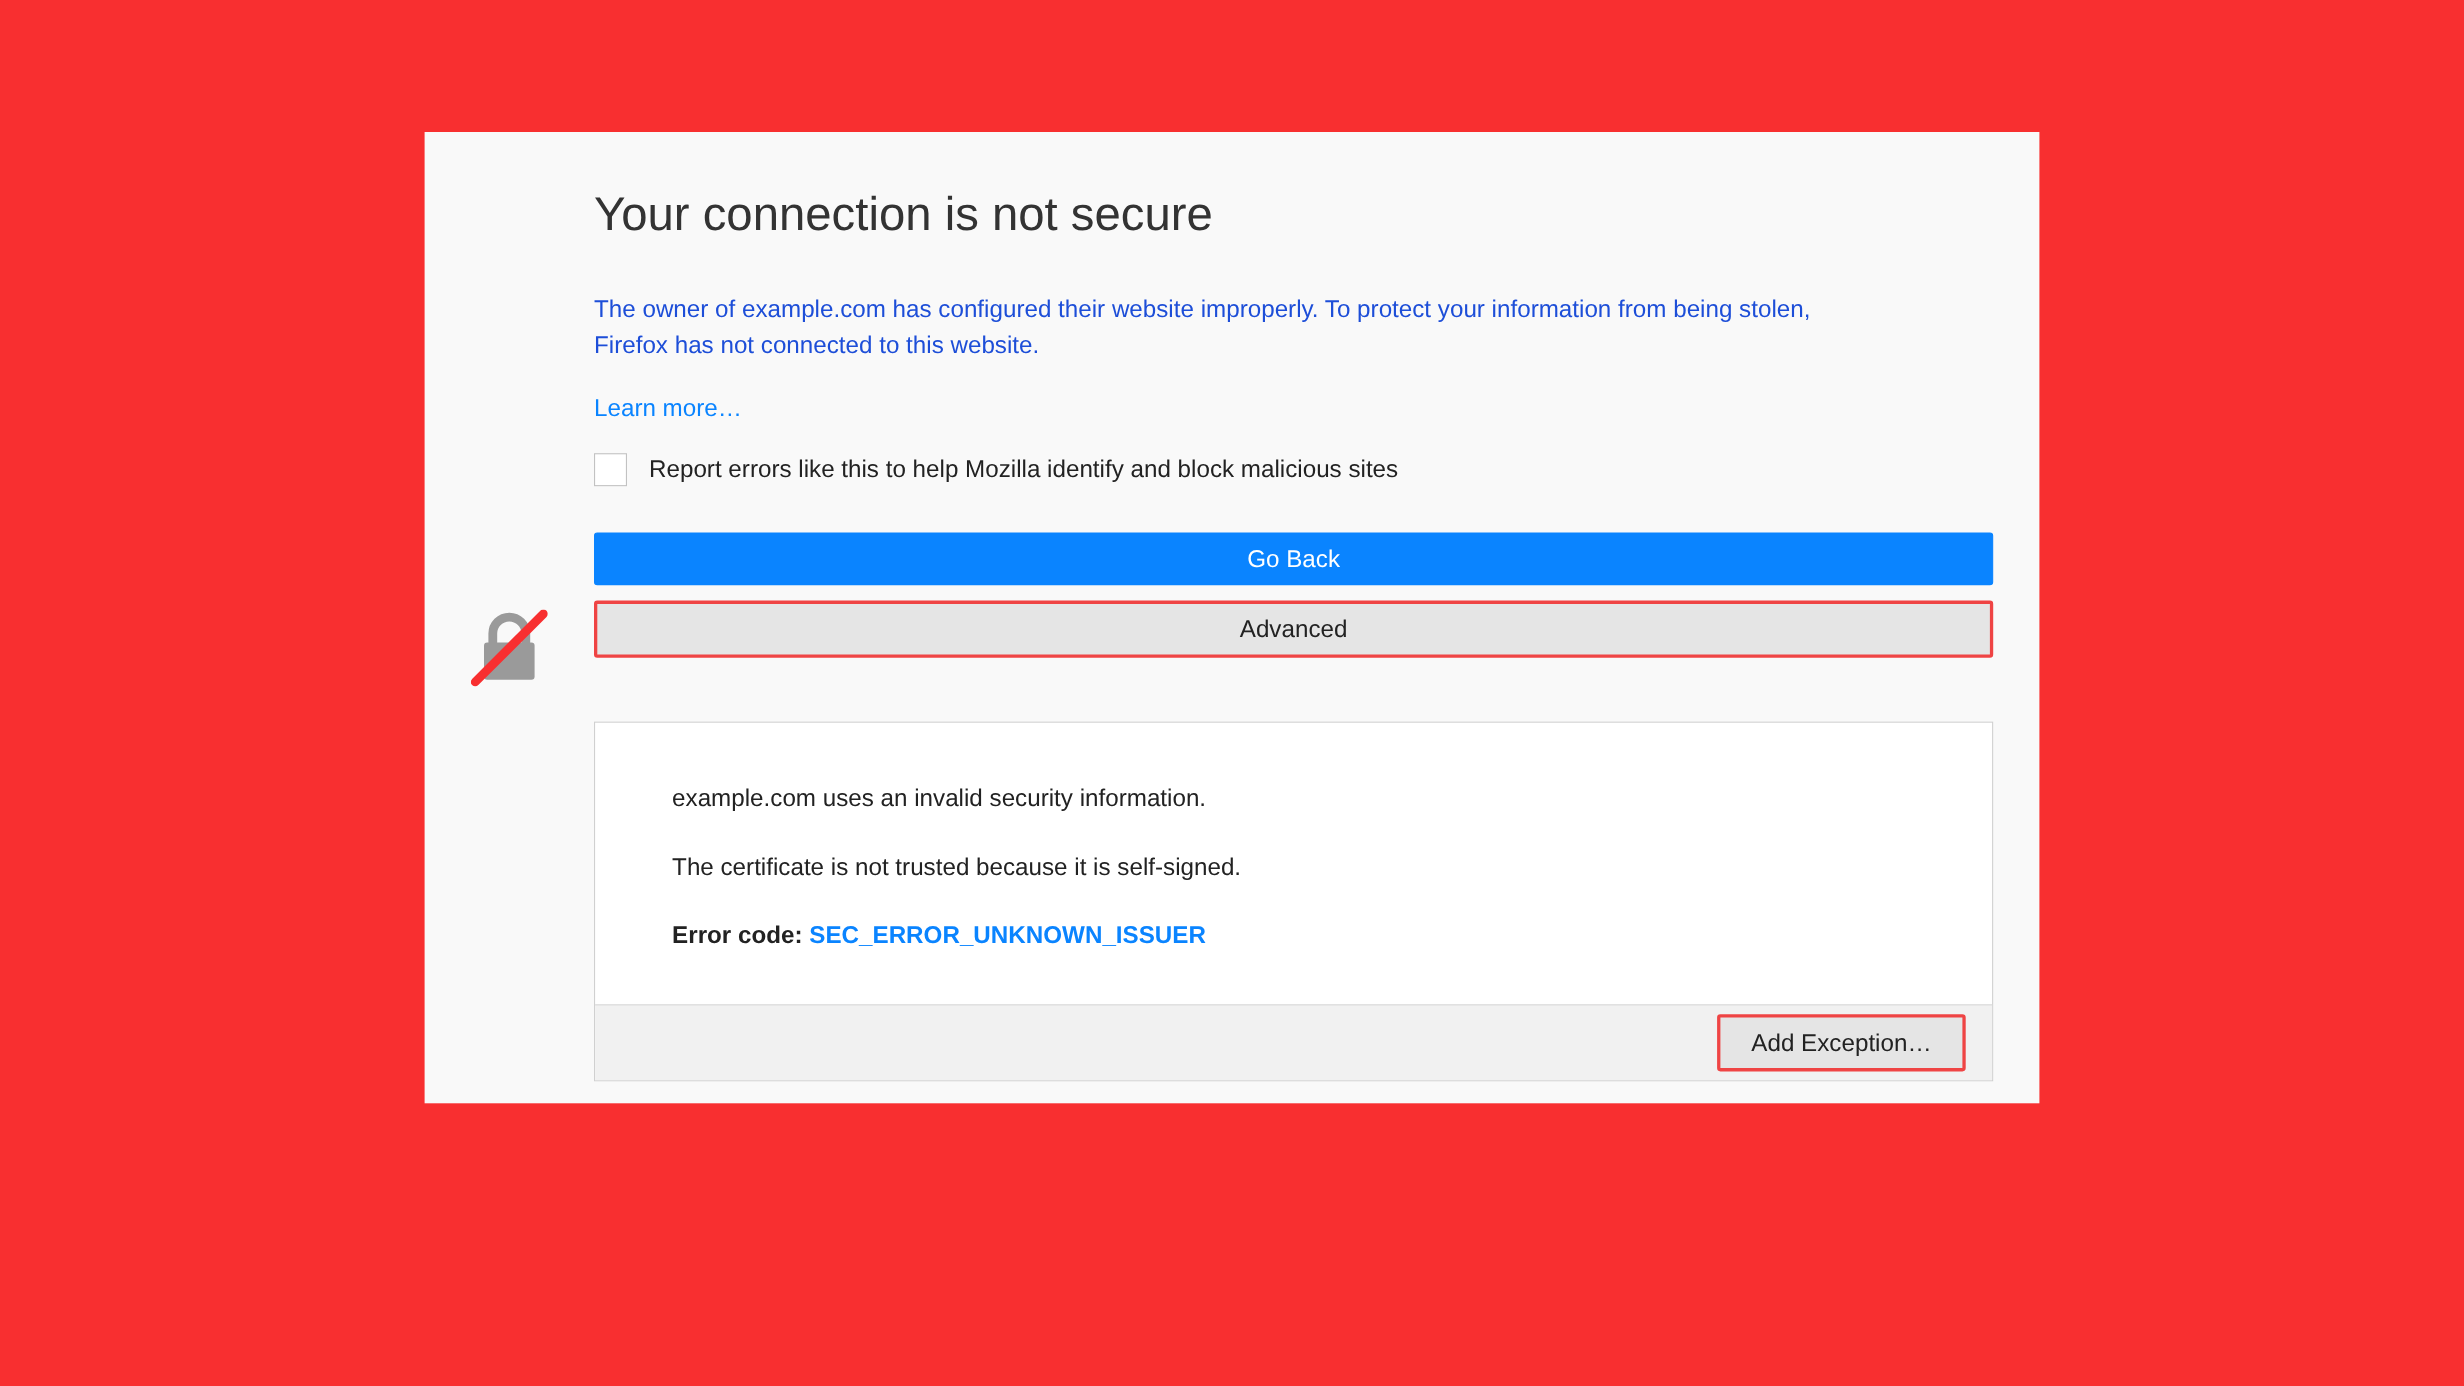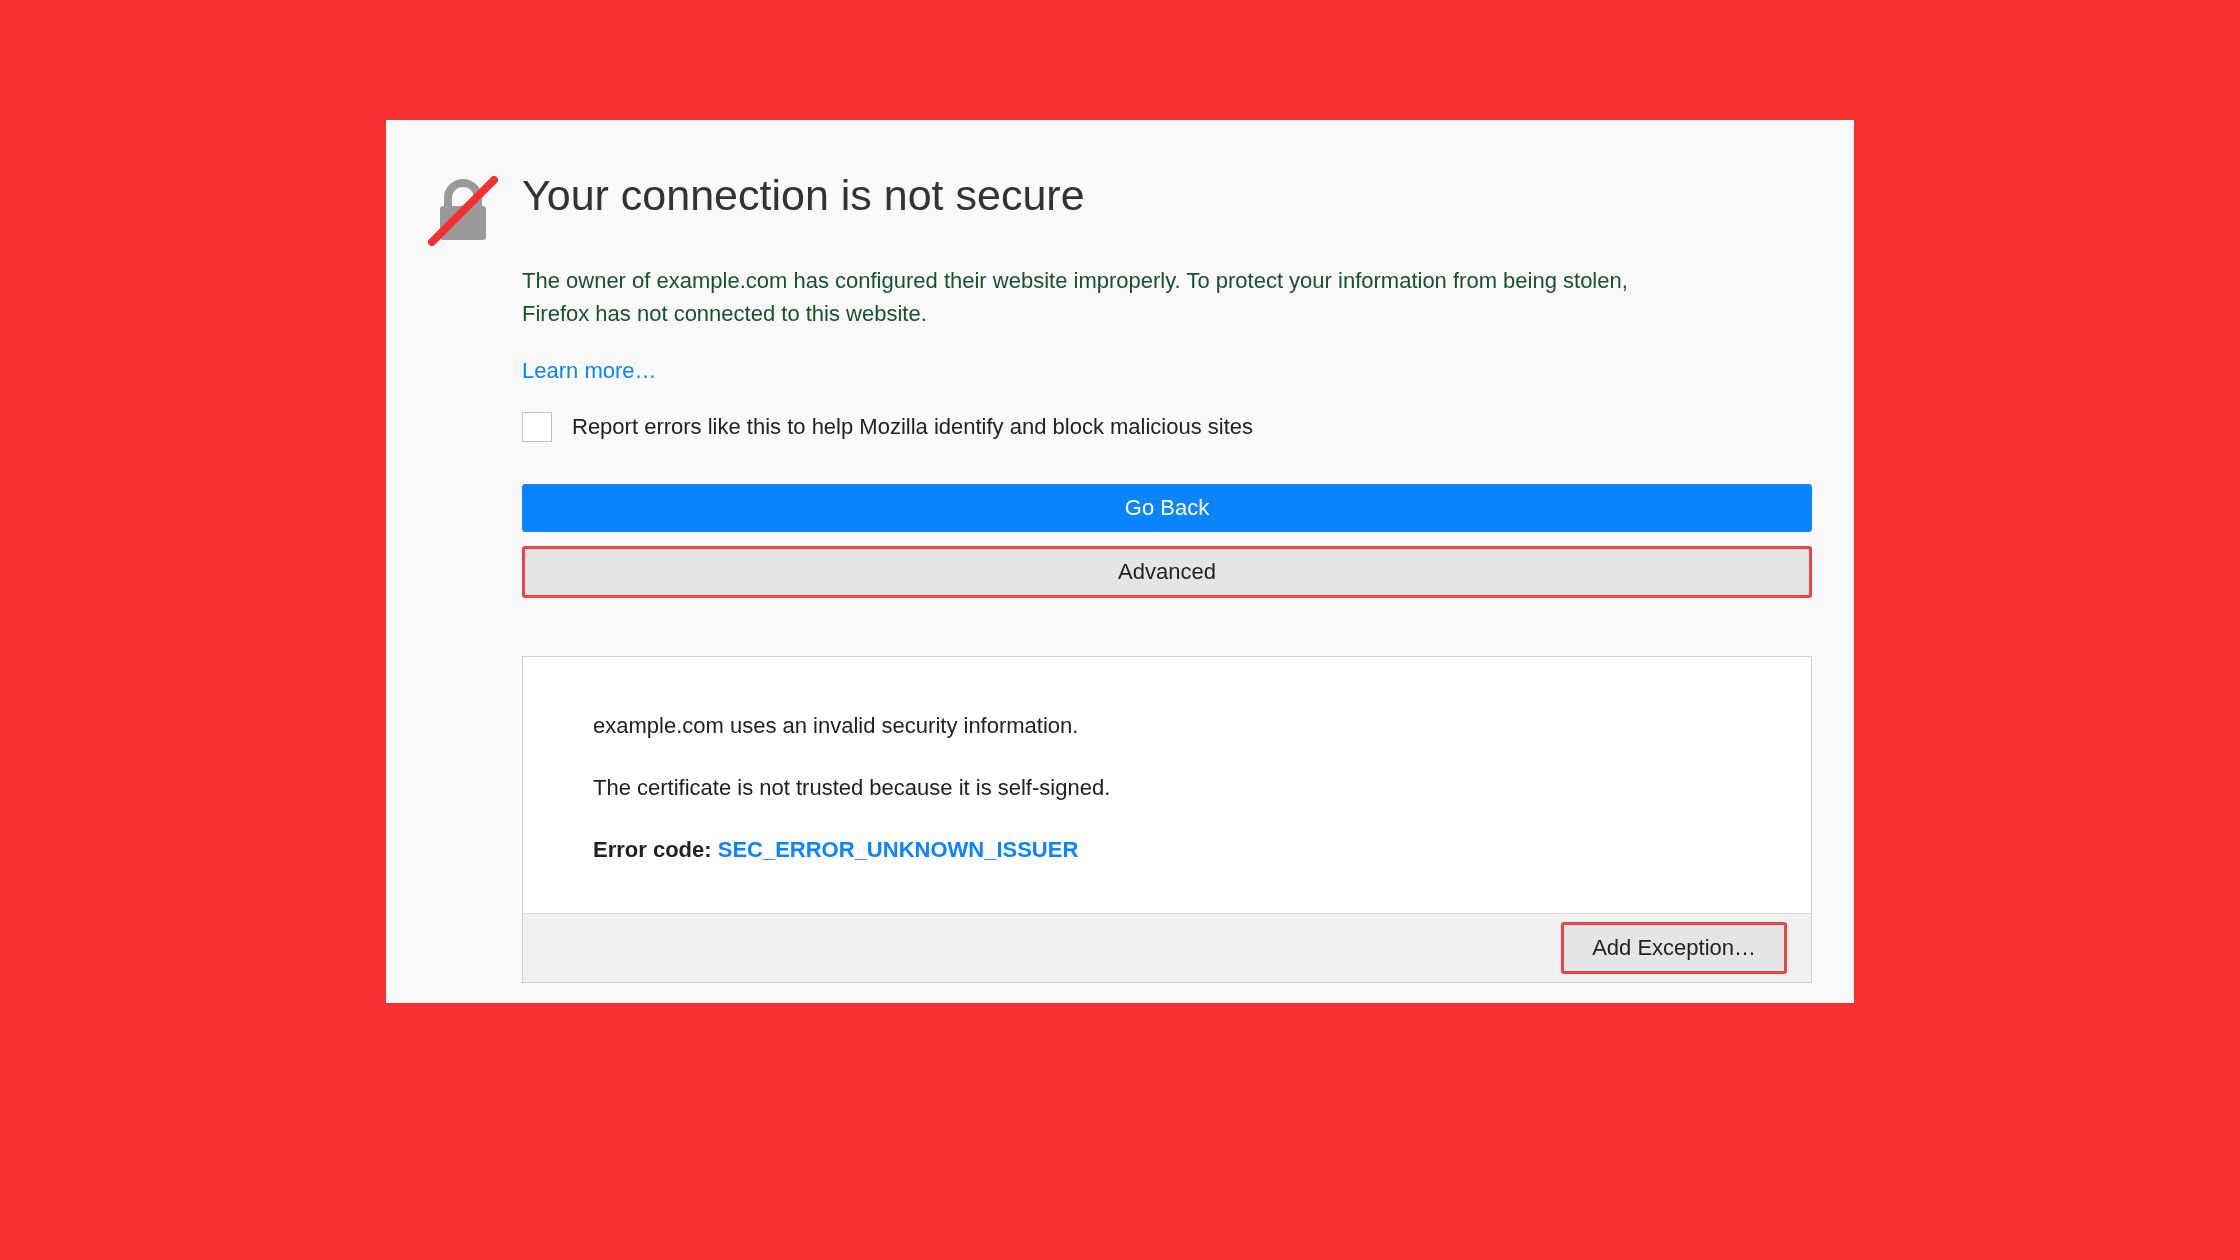--- a/index.html
+++ b/index.html
@@ -18,43 +18,43 @@
       padding-top: 120px;
     }
     .panel {
       background-color: #f9f9f9;
       width: 1468px;
       padding: 50px 42px 0 42px;
       position: relative;
     }
     .header-row {
       display: flex;
-      align-items: flex-start;
-      gap: 24px;
+      align-items: center;
+      gap: 42px;
     }
     .icon-wrap {
       width: 70px;
       height: 70px;
       flex-shrink: 0;
       position: relative;
       margin-top: 6px;
     }
     .content-col {
       flex: 1;
     }
     .title {
       font-size: 43px;
       font-weight: 300;
       color: #333;
       line-height: 1.2;
       margin-bottom: 42px;
     }
     .desc {
       font-size: 22px;
-      color: #14532d;
+      color: #1d4ed8;
       line-height: 1.5;
       max-width: 1130px;
       margin-bottom: 28px;
     }
     .learn-more {
       font-size: 22px;
       color: #0a84ff;
       text-decoration: none;
       display: inline-block;
       margin-bottom: 28px;

